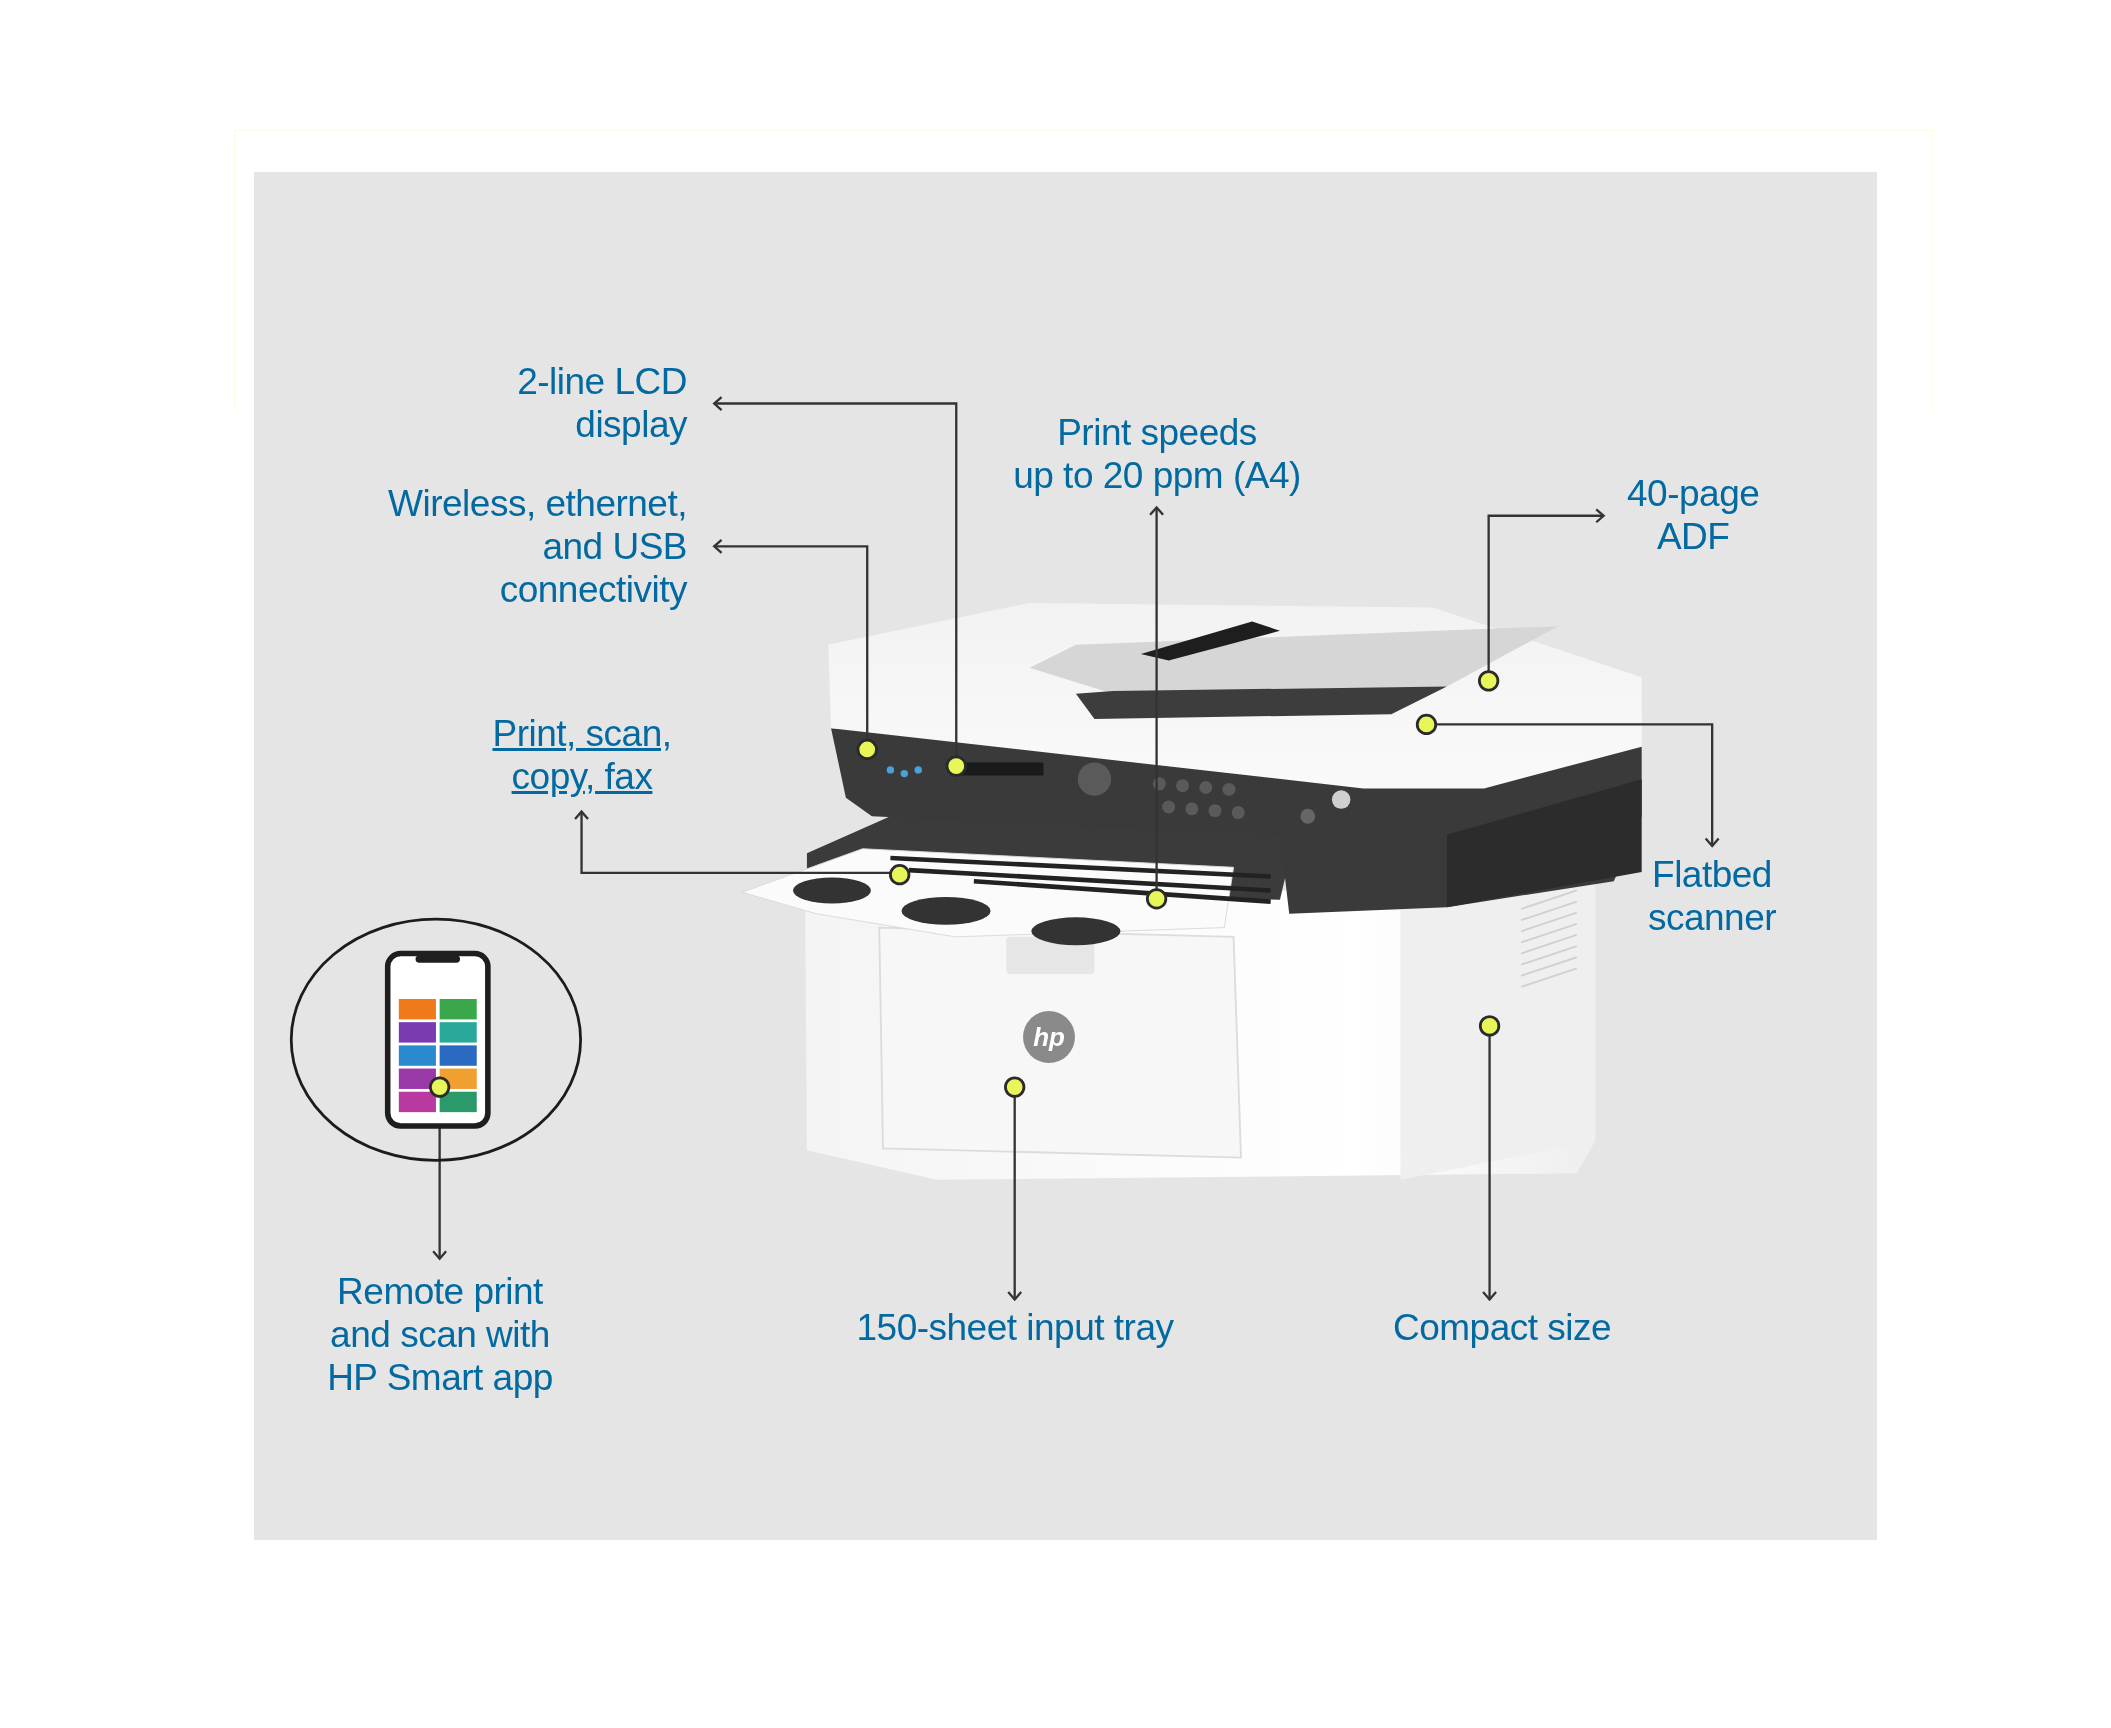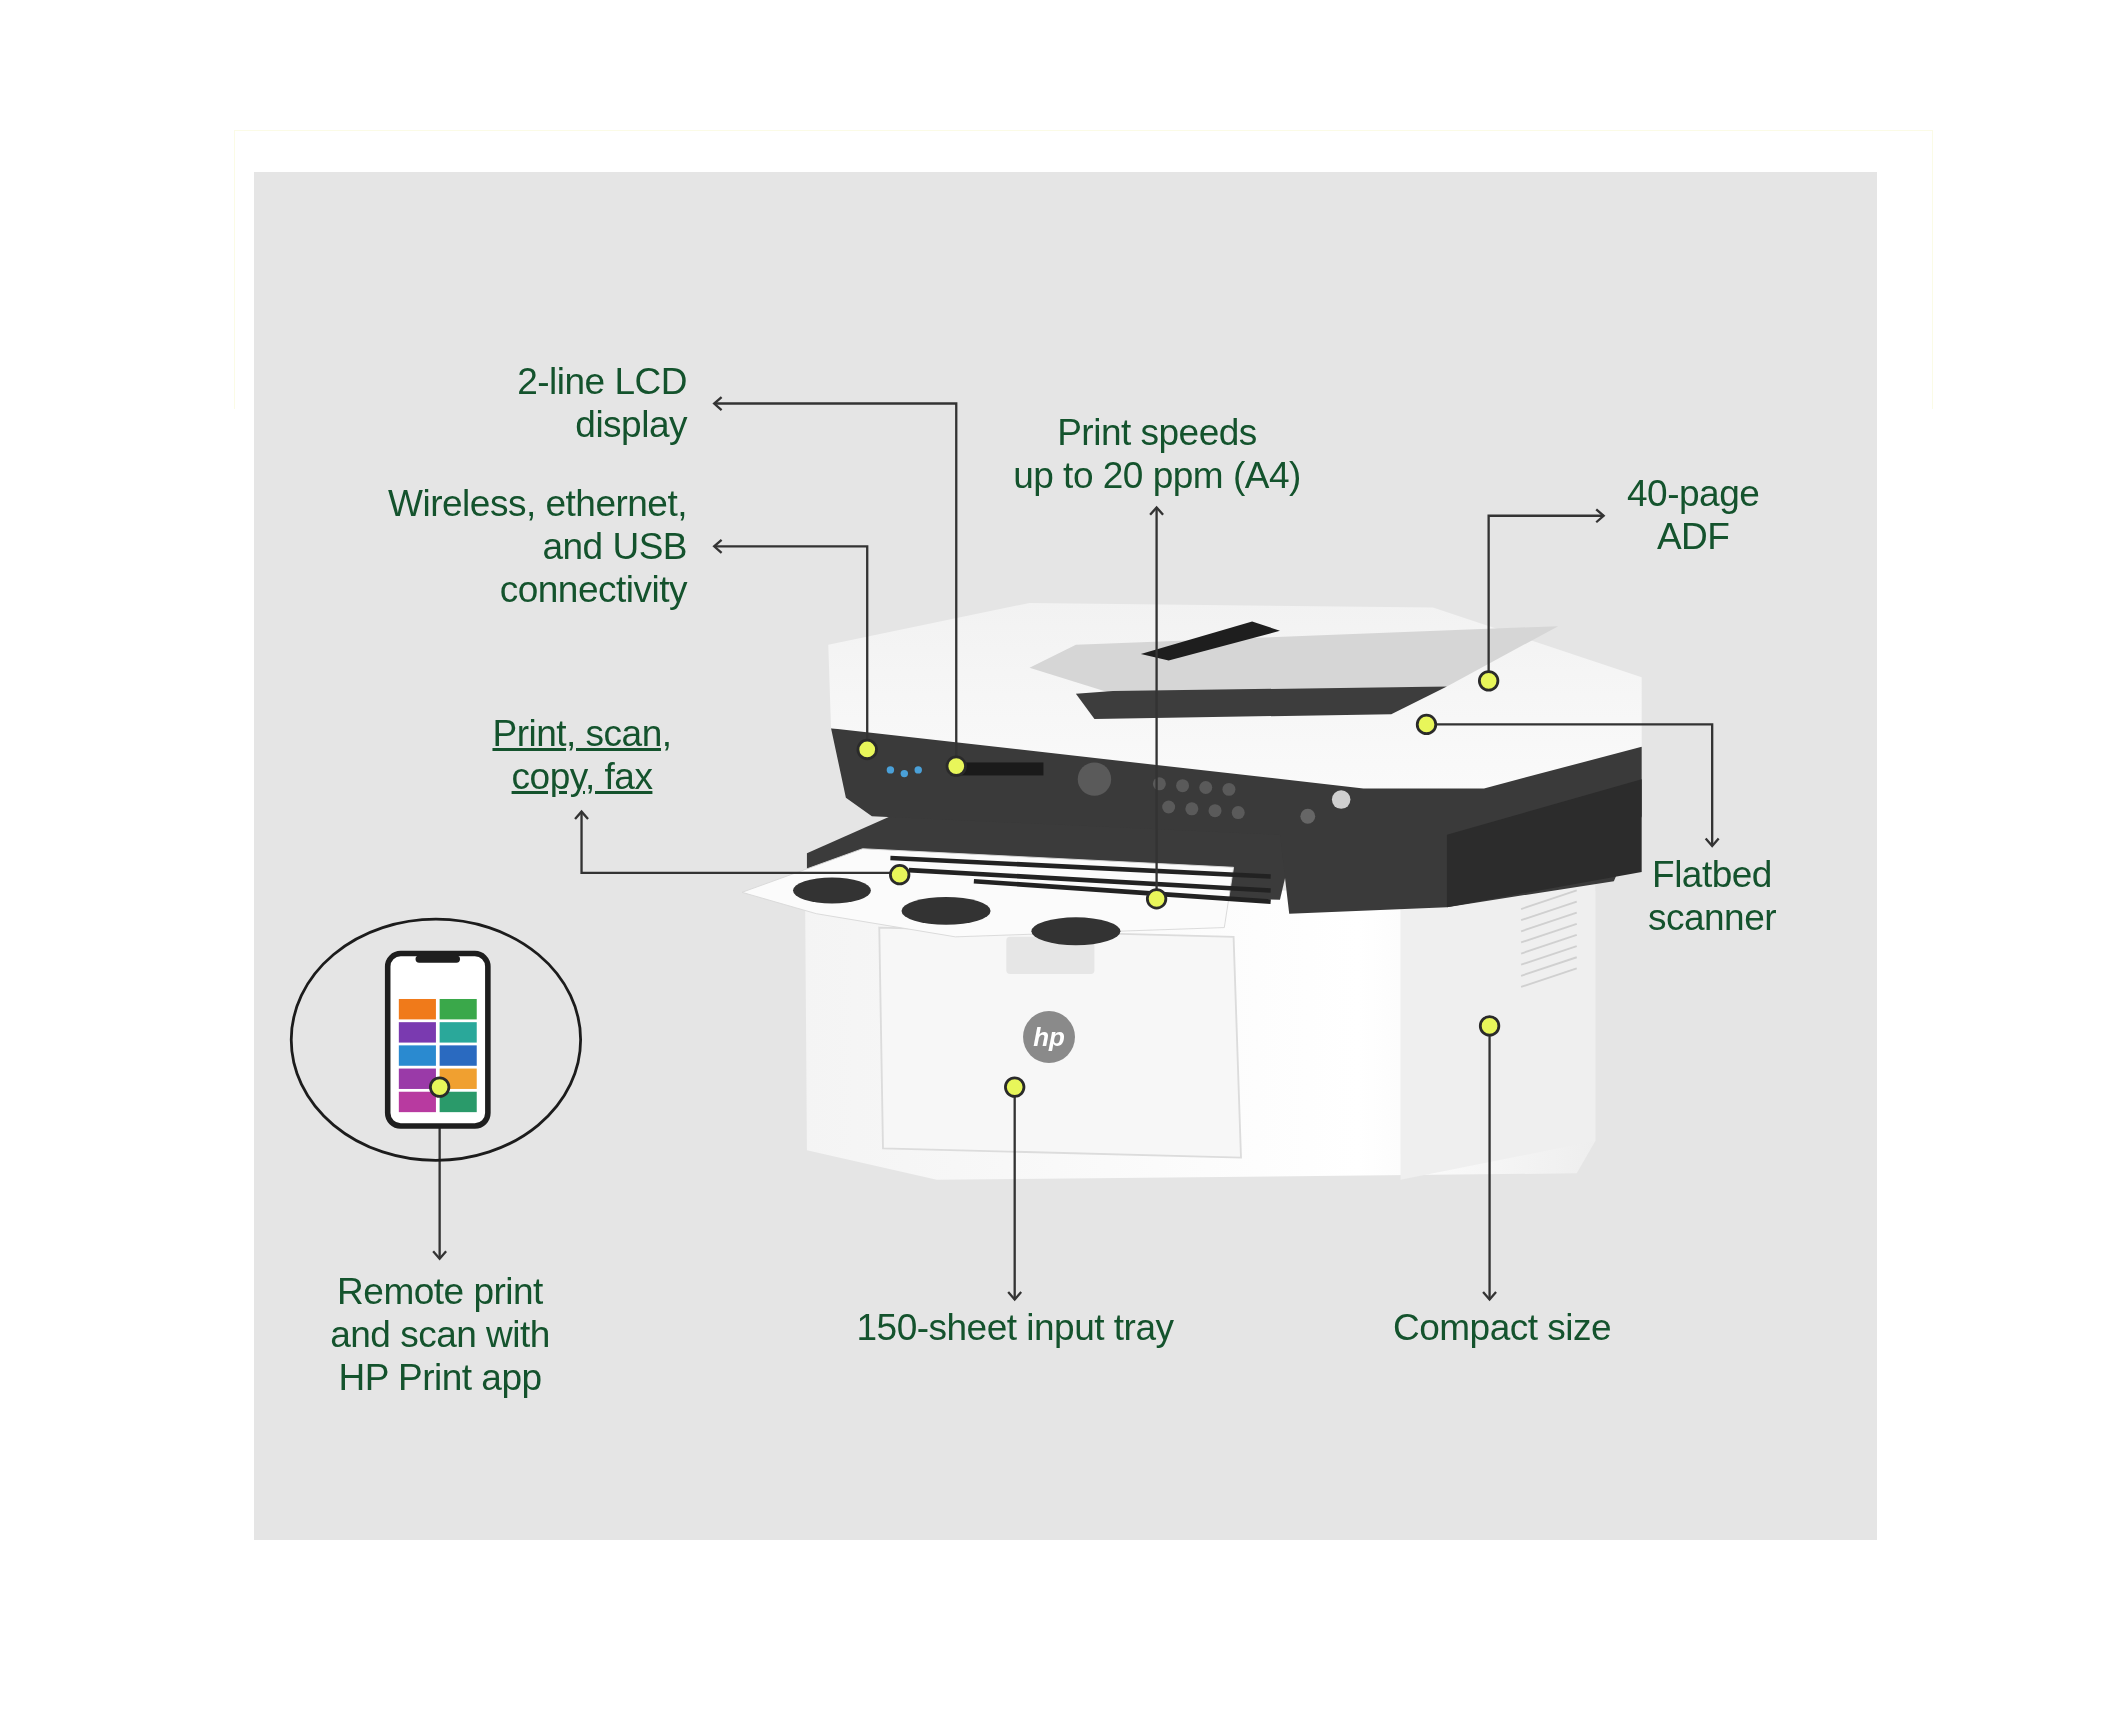--- a/index.html
+++ b/index.html
@@ -1,21 +1,21 @@
 <!DOCTYPE html>
 <html style="font-size:15px"><head>
 <meta charset="utf-8">
 <style>
   html, body { margin:0; padding:0; }
   body { width:2111px; height:1729px; background:#ffffff; position:relative; overflow:hidden;
          font-family:"Liberation Sans", "DejaVu Sans", sans-serif; }
   .frame { position:absolute; left:234px; top:130px; width:1697px; height:278px;
            border-top:1.9px solid #fbfbe6; border-left:1.9px solid #fbfbe6; border-right:1.9px solid #fbfbe6; }
   .panel { position:absolute; left:254px; top:172px; width:1623px; height:1368px; background:#e5e5e5; }
-  .label { position:absolute; font-size:37px; line-height:43px; color:#14532d; letter-spacing:-0.5px; }
+  .label { position:absolute; font-size:37px; line-height:43px; color:#0369a1; letter-spacing:-0.5px; }
   .label.right { text-align:right; }
   .label.center { text-align:center; transform:translateX(-50%); white-space:nowrap; }
   .label.left { text-align:center; }
   .label div { white-space:nowrap; }
   svg.overlay { position:absolute; left:0; top:0; }
 </style>
 </head>
 <body>
 
 <div class="frame"></div>
@@ -190,21 +190,21 @@
 </div>
 
 <div class="label center" style="left:1712px; top:853px;">
   <div>Flatbed</div>
     <div>scanner</div>
 </div>
 
 <div class="label center" style="left:440px; top:1270px;">
   <div>Remote print</div>
     <div>and scan with</div>
-    <div>HP Print app</div>
+    <div>HP Smart app</div>
 </div>
 
 <div class="label center" style="left:1015px; top:1306px;">
   <div>150-sheet input tray</div>
 </div>
 
 <div class="label center" style="left:1490px; top:1306px;margin-left:12px;">
   <div>Compact size</div>
 </div>
 

